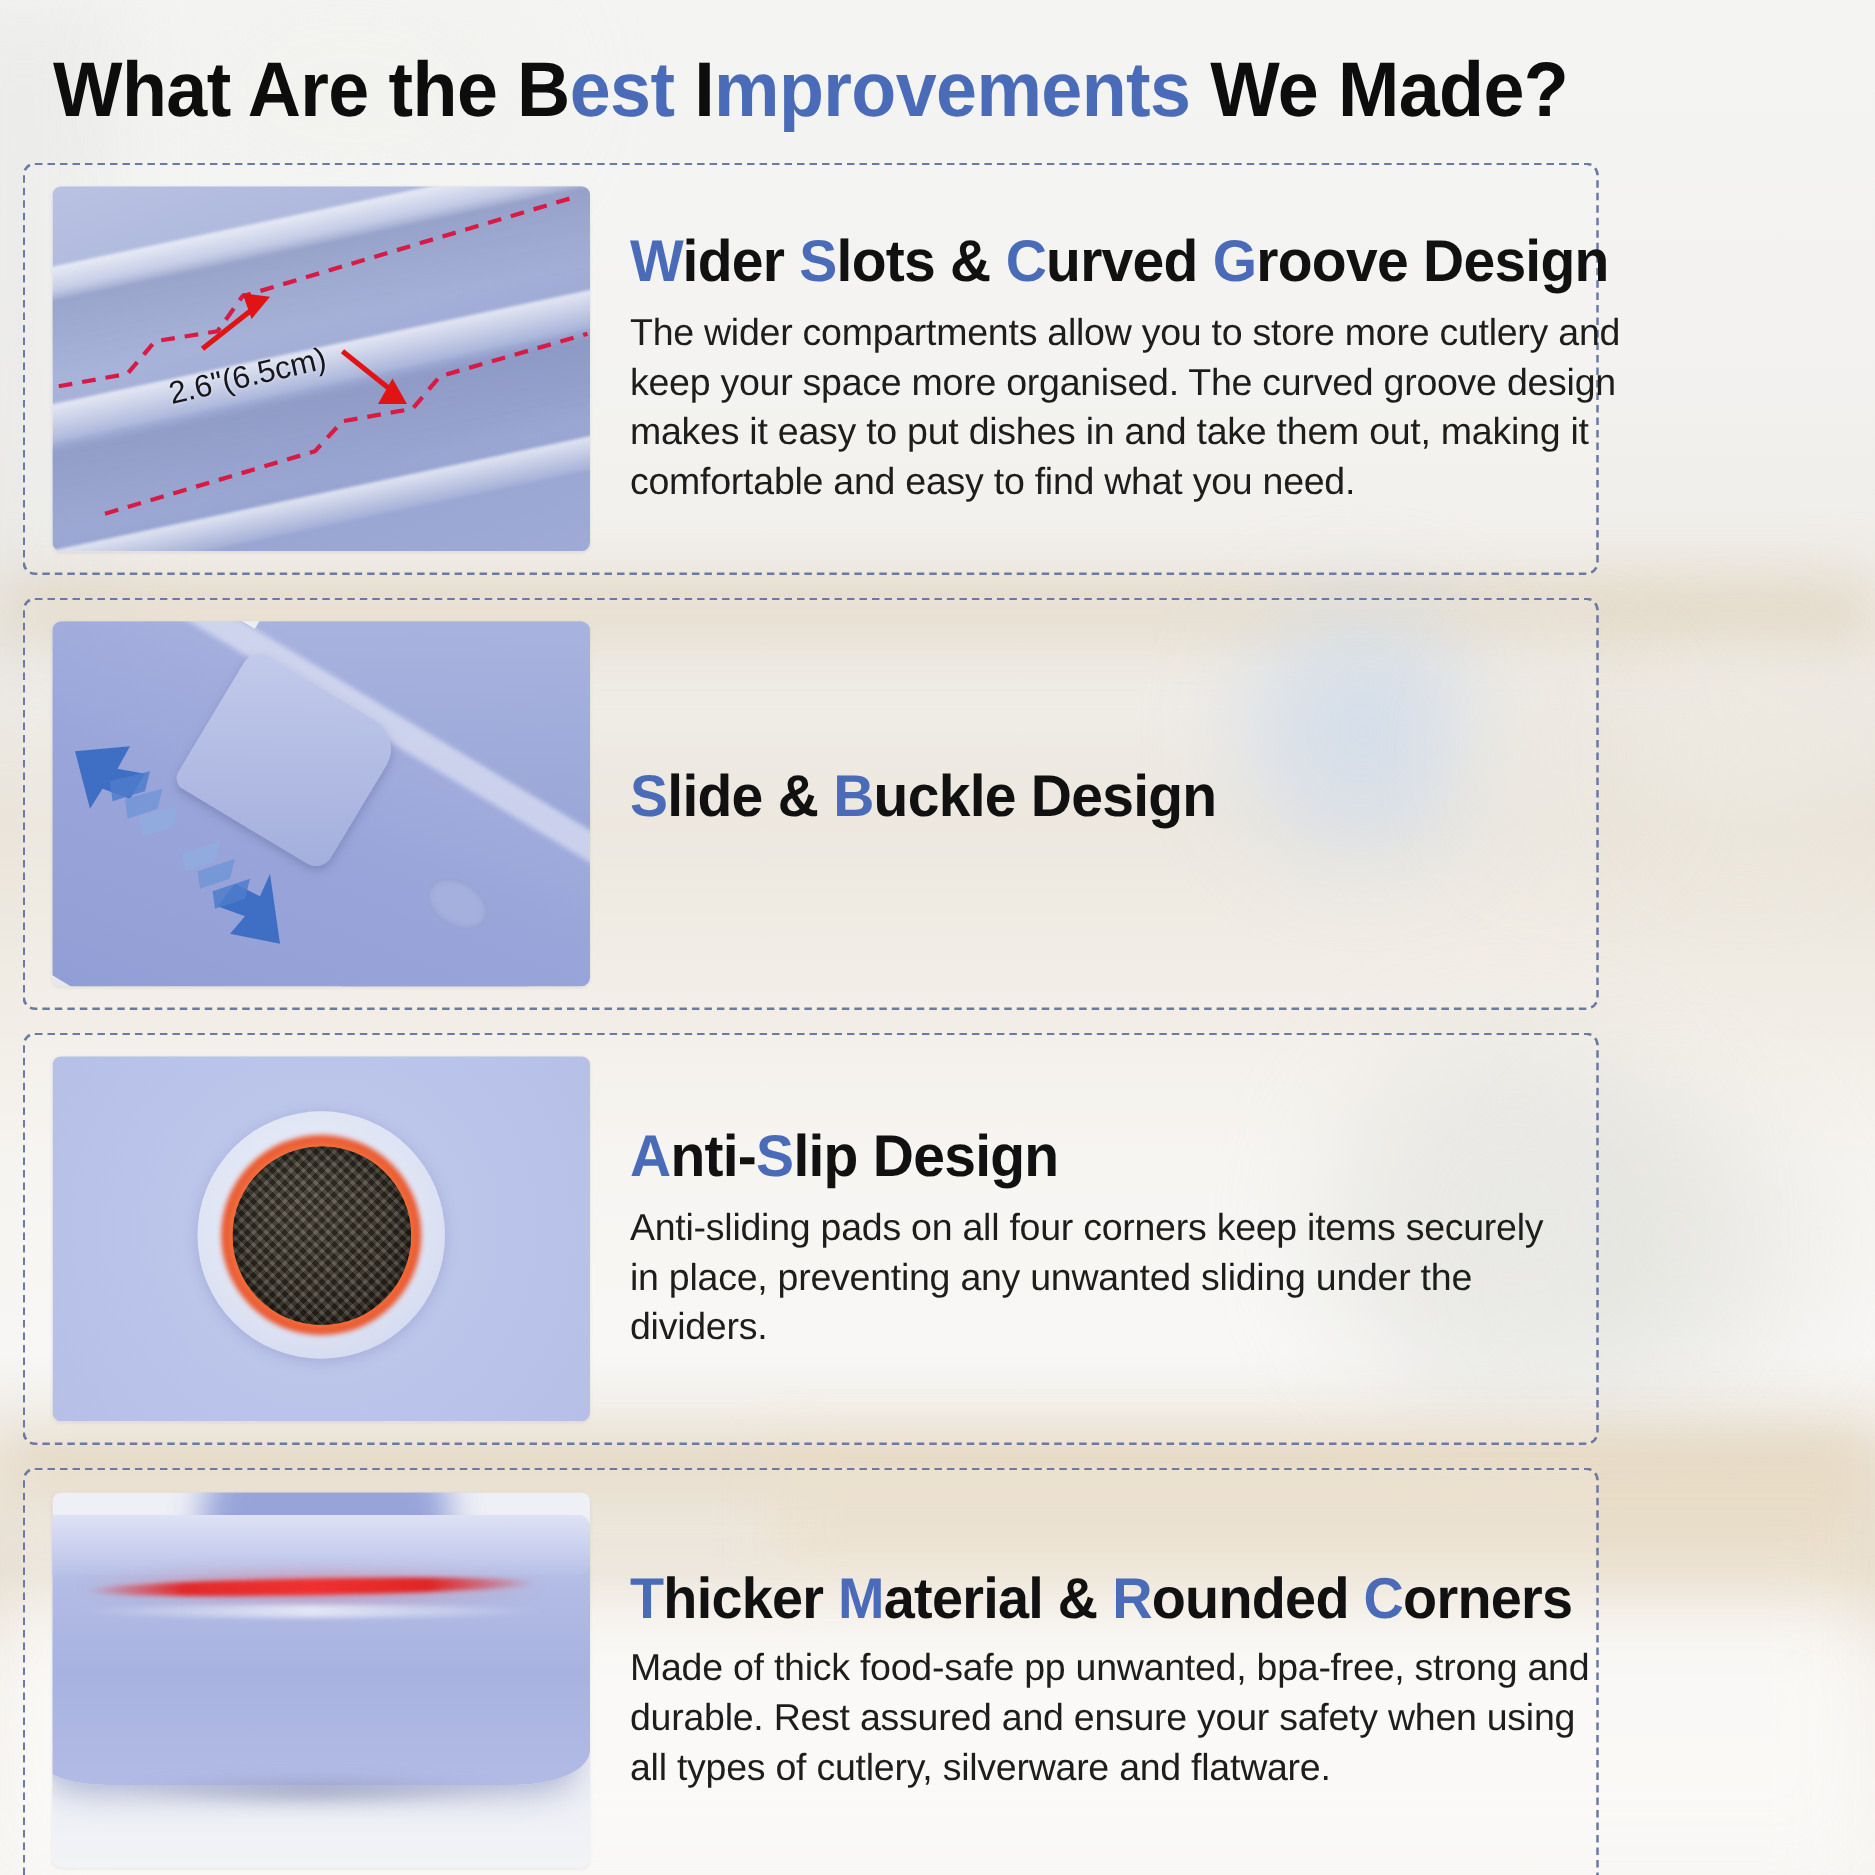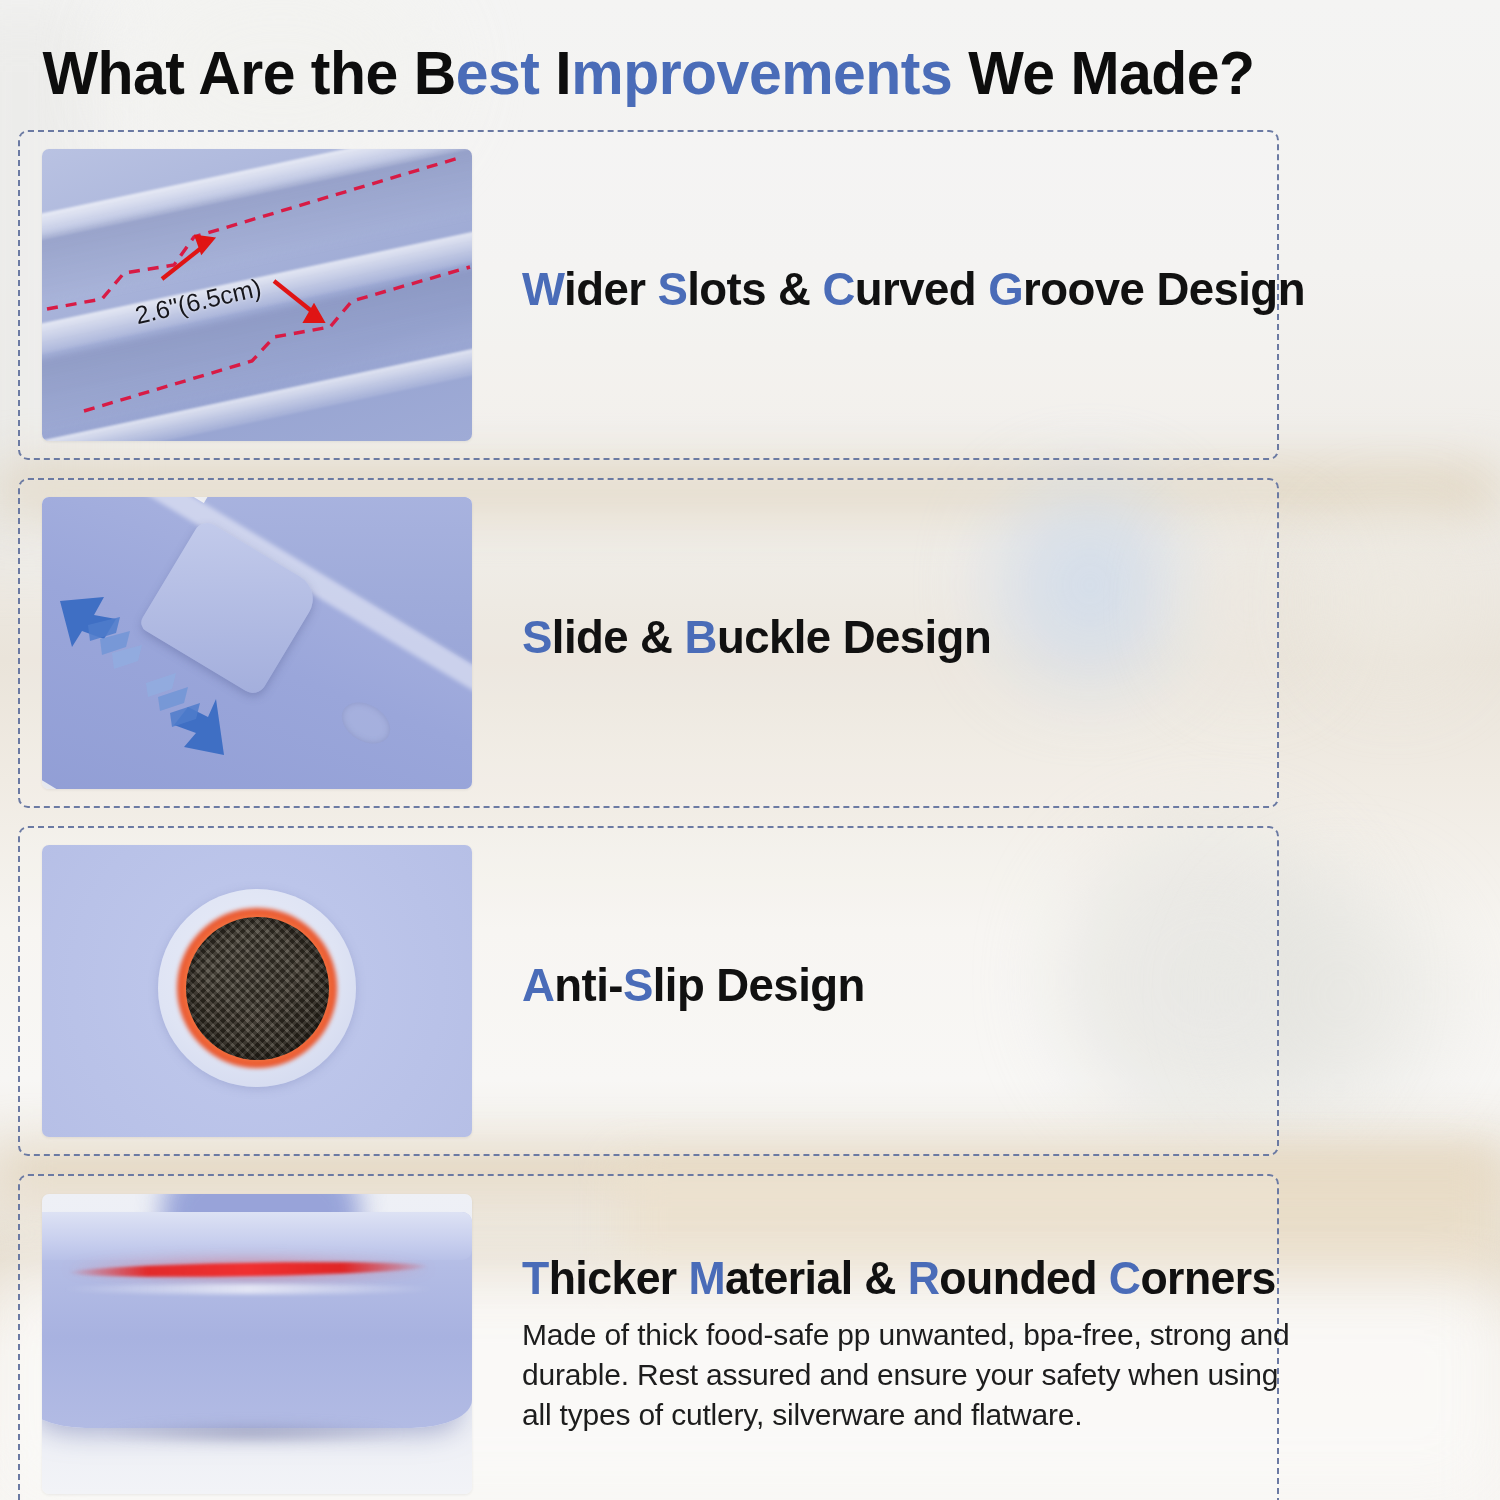--- a/index.html
+++ b/index.html
@@ -140,21 +140,21 @@
     height: 292px;
     border-radius: 7px;
     overflow: hidden;
     position: relative;
     box-shadow: 0 1px 3px rgba(0,0,0,.07);
   }
   .panel-4 .thumb { height: 300px; }
 
   .copy {
     flex: 1 1 auto;
-    padding-left: 50px;
+    padding-left: 32px;
     padding-right: 6px;
   }
   .feature-title {
     font-size: 47px;
     line-height: 1.08;
     font-weight: bold;
     color: #111;
     letter-spacing: -0.6px;
     margin-bottom: 12px;
     white-space: nowrap;
@@ -397,20 +397,21 @@
               <polygon points="264,172 280,172 272,158"></polygon>
             </g>
           </svg>
           <div class="dim-label">2.6"(6.5cm)</div>
         </div>
       </div>
       <div class="copy">
         <div class="feature-title">
           <span class="accent">W</span><span>ider </span><span class="accent">S</span><span>lots &amp; </span><span class="accent">C</span><span>urved </span><span class="accent">G</span><span>roove Design</span>
         </div>
+        <p class="feature-body">The wider compartments allow you to store more cutlery and keep your space more organised. The curved groove design makes it easy to put dishes in and take them out, making it comfortable and easy to find what you need.</p>
       </div>
     </section>
 
     <section class="panel panel-2">
       <div class="thumb">
         <div class="img-buckle">
           <div class="bg-light"></div>
           <div class="tray-body"></div>
           <div class="rail"></div>
           <div class="rail-hi"></div>
@@ -444,20 +445,21 @@
         <div class="img-pad">
           <div class="socket"></div>
           <div class="glow"></div>
           <div class="pad"></div>
         </div>
       </div>
       <div class="copy">
         <div class="feature-title">
           <span class="accent">A</span><span>nti-</span><span class="accent">S</span><span>lip Design</span>
         </div>
+        <p class="feature-body">Anti-sliding pads on all four corners keep items securely in place, preventing any unwanted sliding under the dividers.</p>
       </div>
     </section>
 
     <section class="panel panel-4">
       <div class="thumb">
         <div class="img-corner">
           <div class="blur-top"></div>
           <div class="box"></div>
           <div class="rim"></div>
           <div class="redglow"></div>

